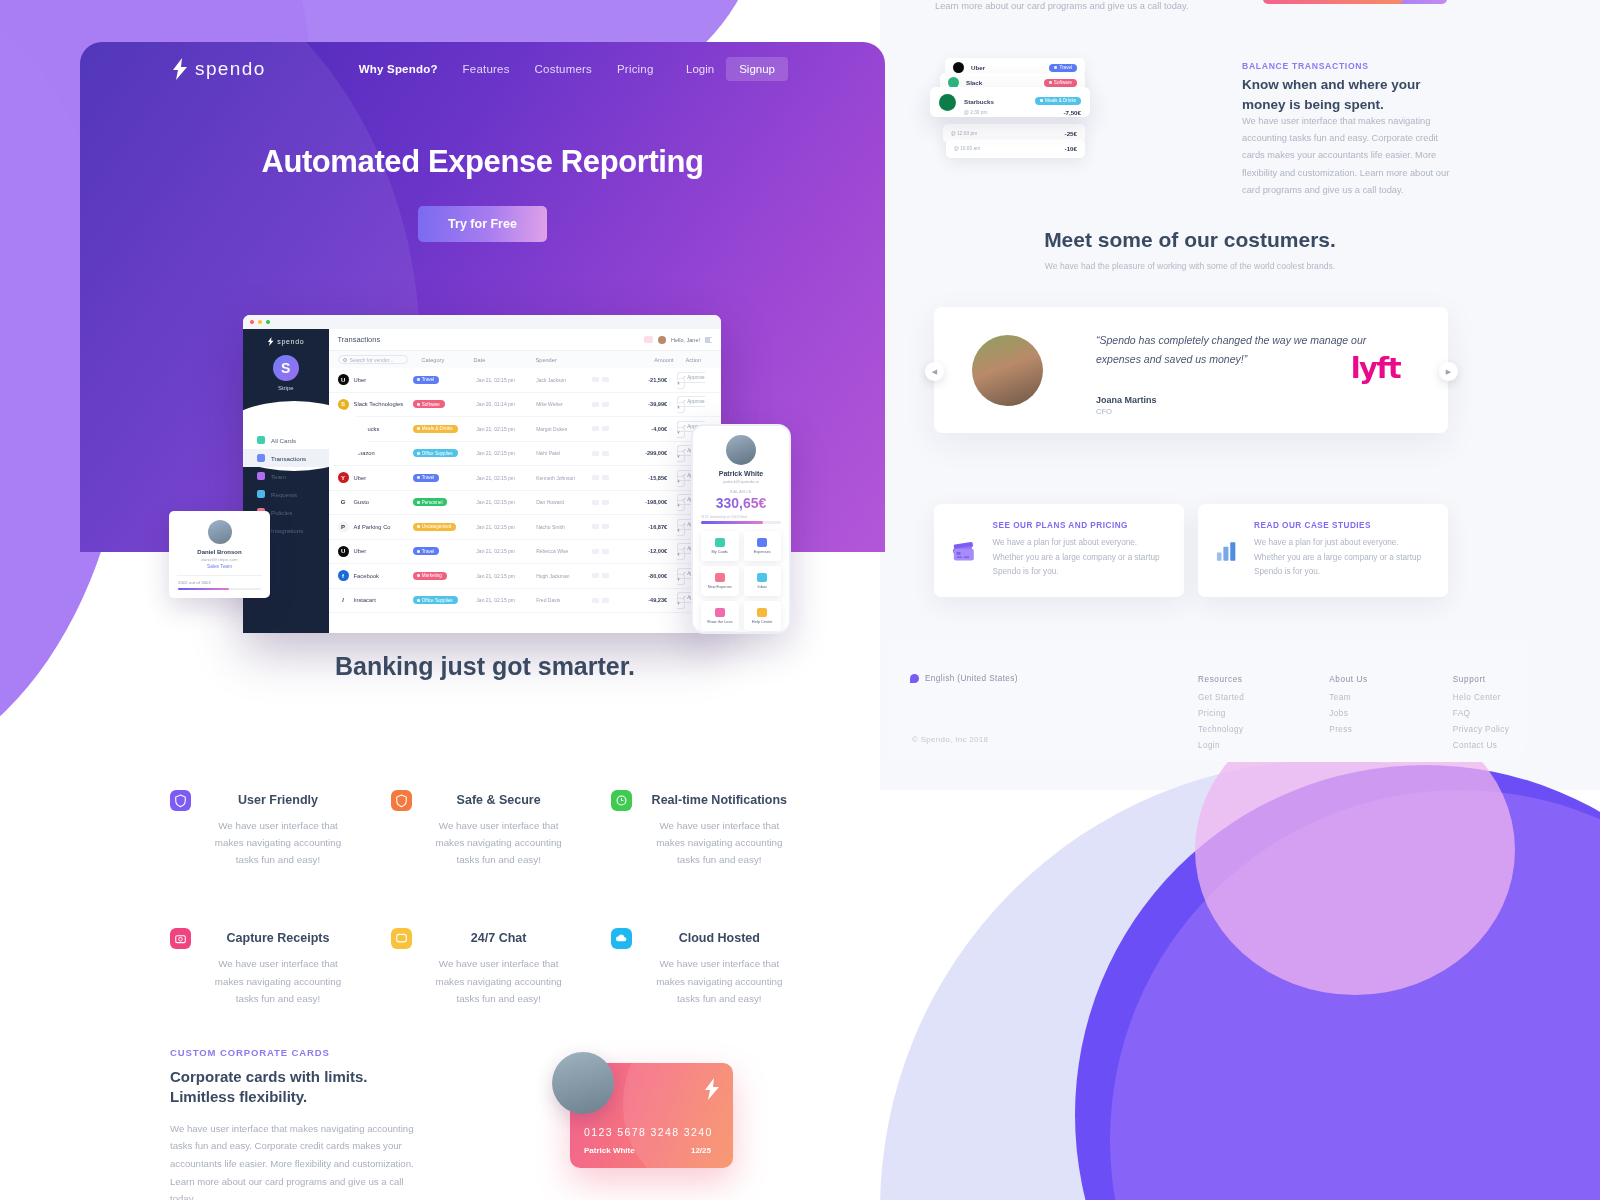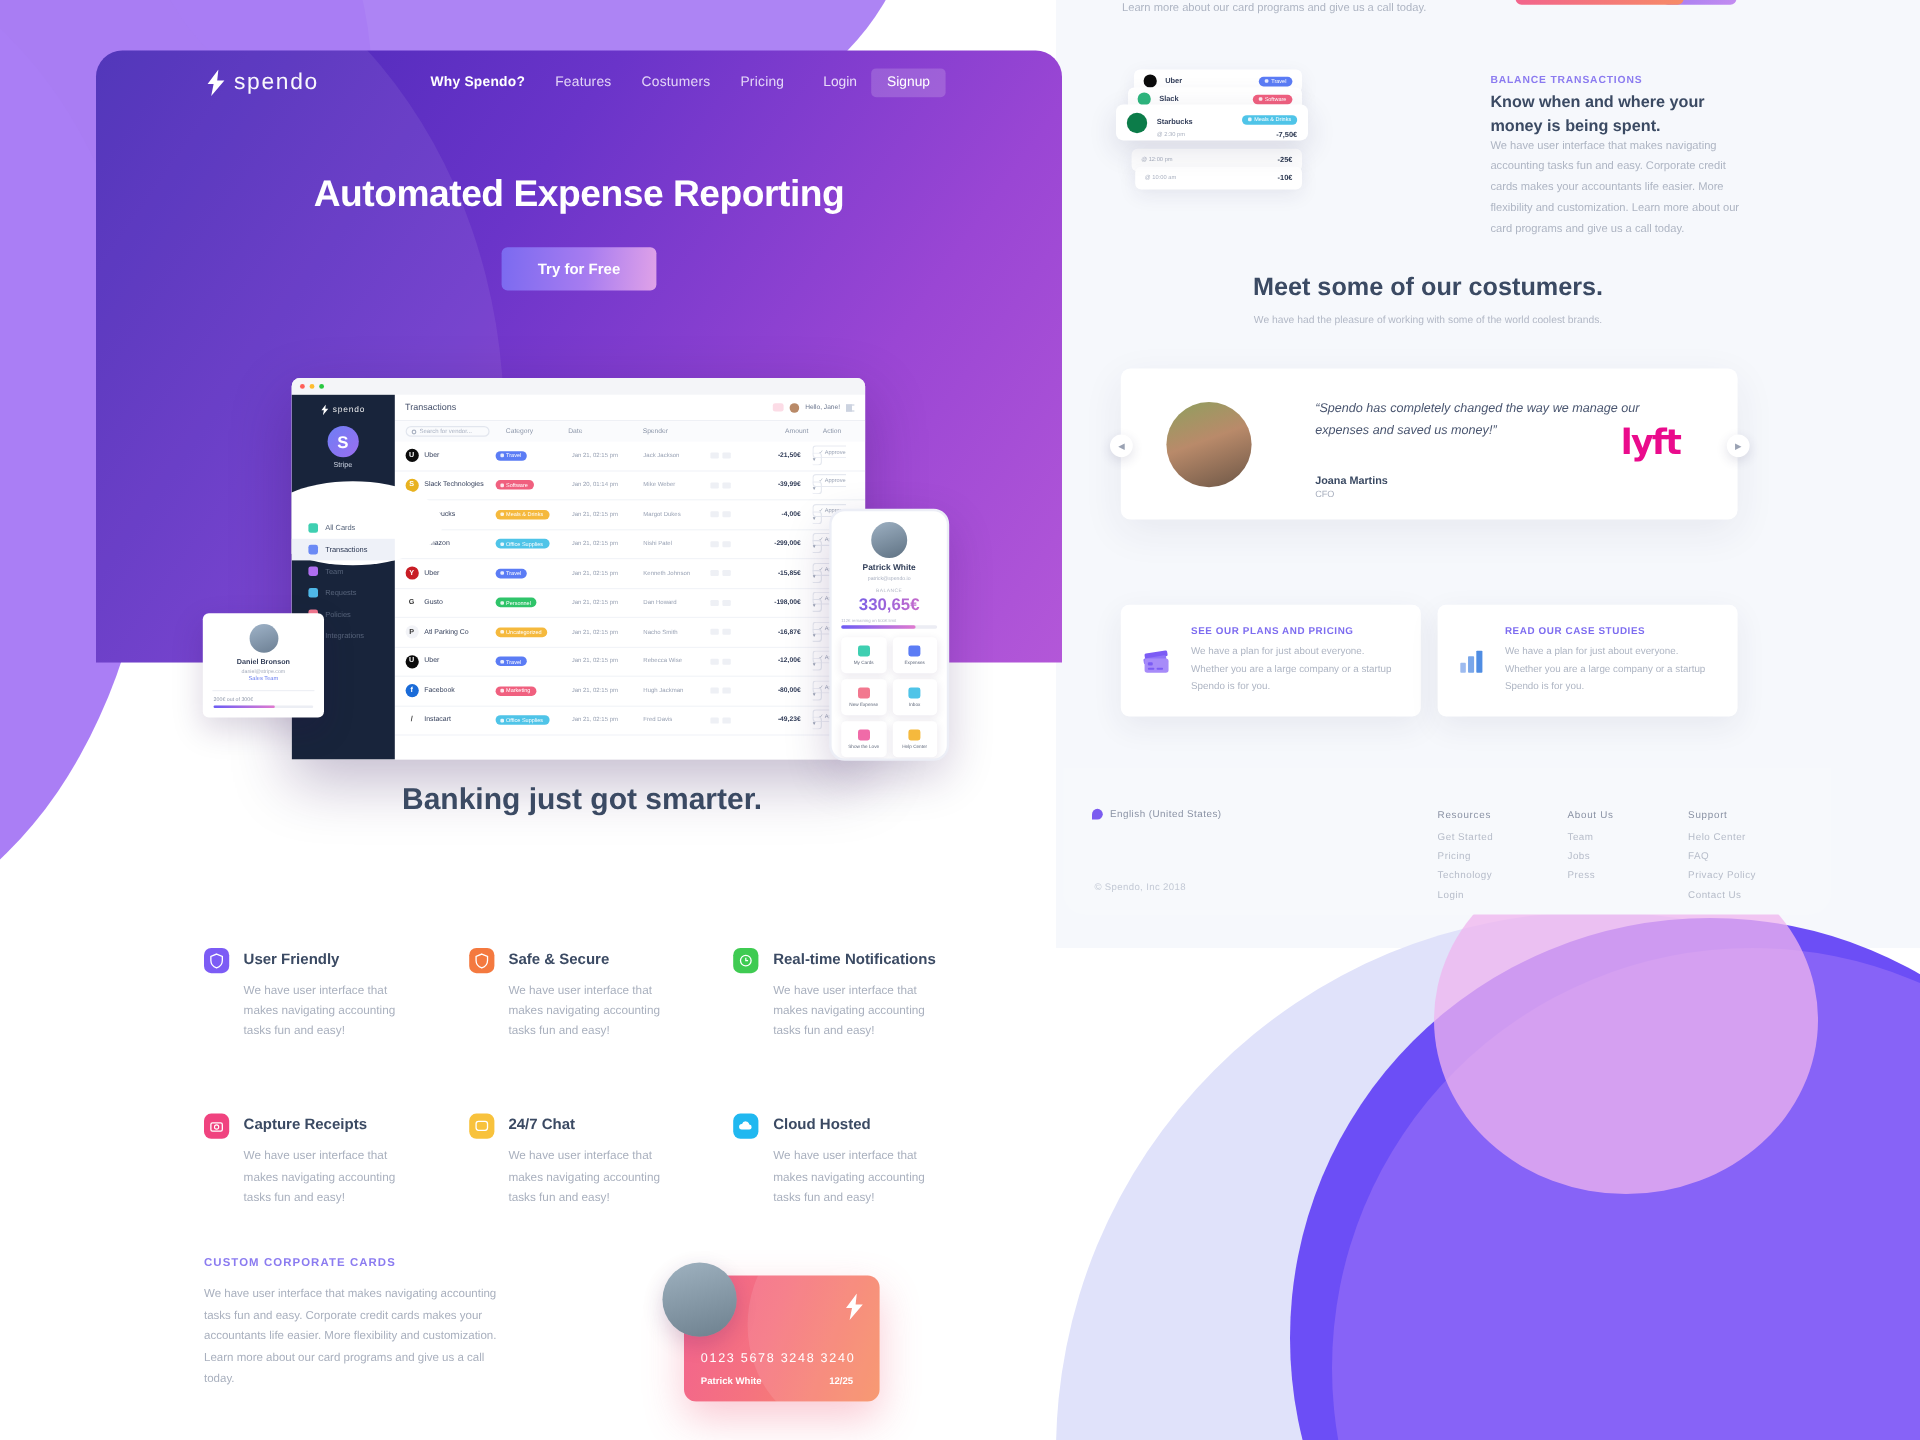--- a/index.html
+++ b/index.html
@@ -177,21 +177,21 @@
   .ph-cell-l { font-size:3.9px; color:#5d6679; }
 
   
   .sec-title { text-align:center; font-size:25px; font-weight:bold; color:#3b4a63; }
   .sec-sub { text-align:center; font-size:10.5px; color:#a8afbe; line-height:1.7; margin-top:11px; }
 
   .feat-grid {
     position:absolute; left:170px; top:790px; width:640px;
     display:grid; grid-template-columns:repeat(3,1fr); row-gap:60px; column-gap:22px;
   }
-  .feat { display:flex; gap:12px; }
+  .feat { display:flex; gap:12px;text-align:center; }
   .feat-ic { width:21px; height:21px; border-radius:6px; flex:none; display:flex; align-items:center; justify-content:center; }
   .feat-h { font-size:12.5px; color:#3b4a63; font-weight:bold; }
   .feat-p { font-size:9.8px; color:#a9b0be; line-height:1.75; margin-top:9px; max-width:150px; }
 
   
   .cc-kicker { font-size:9.5px; letter-spacing:.9px; color:#8b7bf0; font-weight:bold; }
   .cc-title { font-size:15px; color:#3b4a63; font-weight:bold; line-height:1.35; margin-top:9px; }
   .cc-p { font-size:9.6px; color:#a9b0be; line-height:1.85; margin-top:12px; width:252px; }
 
   .card-red {
@@ -271,21 +271,21 @@
     border-radius:7px; box-shadow:0 8px 26px rgba(40,40,90,.07); display:flex; align-items:center; padding:0 18px; gap:16px;
   }
   .mc-kicker { font-size:8.2px; letter-spacing:.5px; color:#7d6cf0; font-weight:bold; }
   .mc-p { font-size:8.2px; color:#aeb5c3; line-height:1.75; margin-top:6px; }
 
   
   .f-lang { position:absolute; left:910px; top:674px; display:flex; align-items:center; gap:6px; }
   .f-globe { width:9px; height:9px; border-radius:50% 50% 50% 0; background:#7b5cf0; }
   .f-lang-t { font-size:8.2px; color:#8a92a4; letter-spacing:.4px; }
   .f-copy { position:absolute; left:912px; top:735px; font-size:8px; color:#c3c9d5; letter-spacing:.3px; }
-  .f-cols { position:absolute; left:1198px; top:675px; display:flex; gap:62px; }
+  .f-cols { position:absolute; left:1198px; top:675px; display:flex; gap:85px; }
   .f-h { font-size:8.2px; color:#8a92a4; letter-spacing:.6px; margin-bottom:9px; }
   .f-l { font-size:8.2px; color:#b6bcc9; letter-spacing:.4px; margin-bottom:7px; cursor:pointer; }
 </style>
 </head>
 <body>
 
 <div class="stage">
 
   <div class="bg-right-pale"></div>
   <div class="bg-lav-left"></div>
@@ -651,20 +651,24 @@
           <svg width="15" height="15" viewBox="0 0 22 22">
             <path d="M6 15 a3.4 3.4 0 0 1 .4-6.8 A4.6 4.6 0 0 1 15.3 9 A3 3 0 0 1 15 15 z" fill="#fff"></path>
           </svg>
         </span>
         <span><span class="feat-h">Cloud Hosted</span><div class="feat-p">We have user interface that makes navigating accounting tasks fun and easy!</div></span>
       </div>
     </div>
 
   <div style="position:absolute;left:170px;top:1047px;width:270px">
     <div class="cc-kicker">CUSTOM CORPORATE CARDS</div>
+    <div class="cc-title">
+      <div>Corporate cards with limits.</div>
+      <div>Limitless flexibility.</div>
+    </div>
     <div class="cc-p">We have user interface that makes navigating accounting tasks fun and easy. Corporate credit cards makes your accountants life easier. More flexibility and customization. Learn more about our card programs and give us a call today.</div>
   </div>
 
   <div class="card-purple">
     <div class="card-sheen"></div>
     <svg class="card-bolt" width="13" height="17" viewBox="0 0 17 22">
         <path d="M11 0 L2 12 h5 l-2 10 L16 9 h-6 z" fill="#fff"></path>
       </svg>
     <div class="cp-num">48  3240</div>
     <div class="cp-exp">12/25</div>

